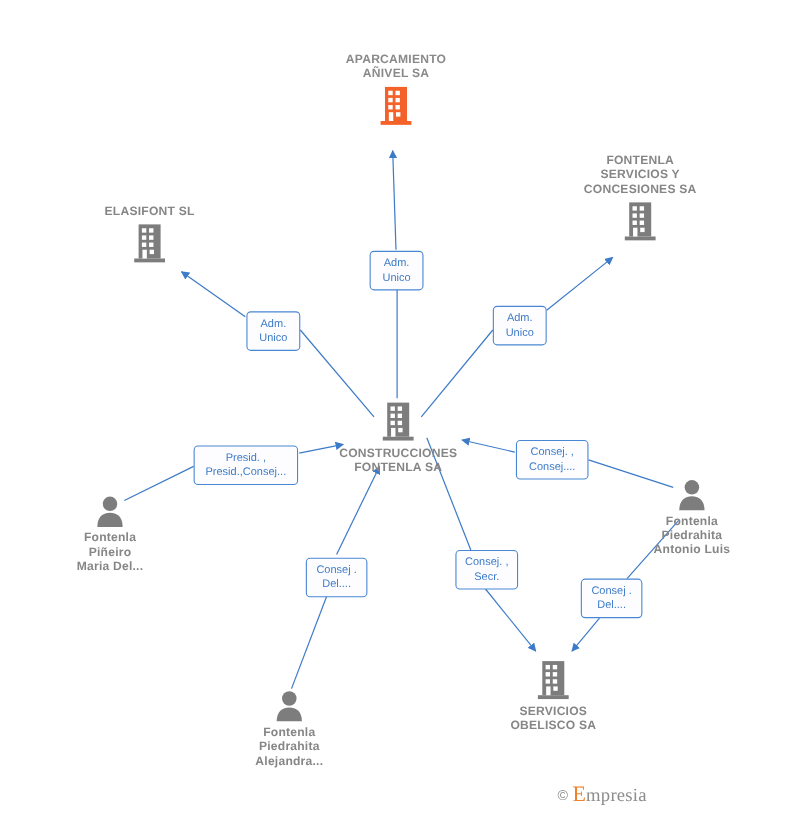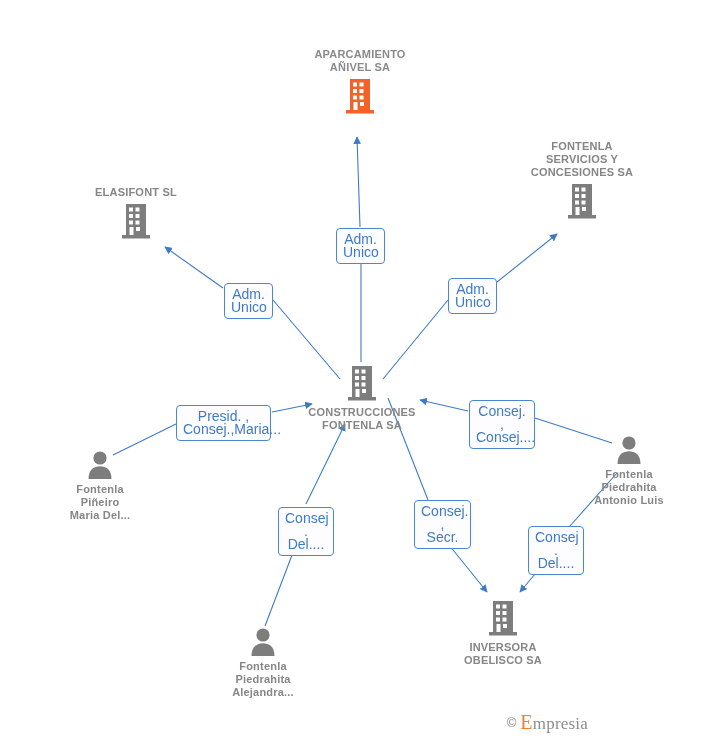--- a/index.html
+++ b/index.html
@@ -60,21 +60,21 @@
 
   .node.highlight .label { color: #8a8a8a; font-weight: bold; }
 
   
   .rel {
     position: absolute;
     background: #fdfdff;
     border: 1px solid #4a87d3;
     border-radius: 4px;
     color: #3d7bc8;
-    font-size: 14px;
+    font-size: 10px;
     line-height: 13px;
     text-align: center;
     padding: 4px 6px;
     white-space: pre-line;
     box-sizing: border-box;
   }
 
   
   #watermark {
     position: absolute;
@@ -276,35 +276,35 @@
           <rect x="16.5" y="5.5" width="4" height="4"></rect>
           <rect x="10" y="12" width="4" height="4"></rect>
           <rect x="16.5" y="12" width="4" height="4"></rect>
           <rect x="10" y="18.5" width="4" height="4"></rect>
           <rect x="16.5" y="18.5" width="4" height="4"></rect>
           <rect x="10.5" y="25" width="4" height="8"></rect>
           <rect x="17" y="25" width="4" height="4"></rect>
         </g>
       </svg>
     </span>
-    <span class="label">INVERSORA
+    <span class="label">SERVICIOS
 OBELISCO SA</span>
   </div>
 
   <div class="rel" style="left:336px; top:228px; width:49px;">Adm.
 Unico</div>
 
   <div class="rel" style="left:224px; top:283px; width:49px;">Adm.
 Unico</div>
 
   <div class="rel" style="left:448px; top:278px; width:49px;">Adm.
 Unico</div>
 
   <div class="rel" style="left:176px; top:405px; width:95px;">Presid. ,
-Consej.,Maria...</div>
+Presid.,Consej...</div>
 
   <div class="rel" style="left:469px; top:400px; width:66px;">Consej. ,
 Consej....</div>
 
   <div class="rel" style="left:278px; top:507px; width:56px;">Consej .
 Del....</div>
 
   <div class="rel" style="left:414px; top:500px; width:57px;">Consej. ,
 Secr.</div>
 

